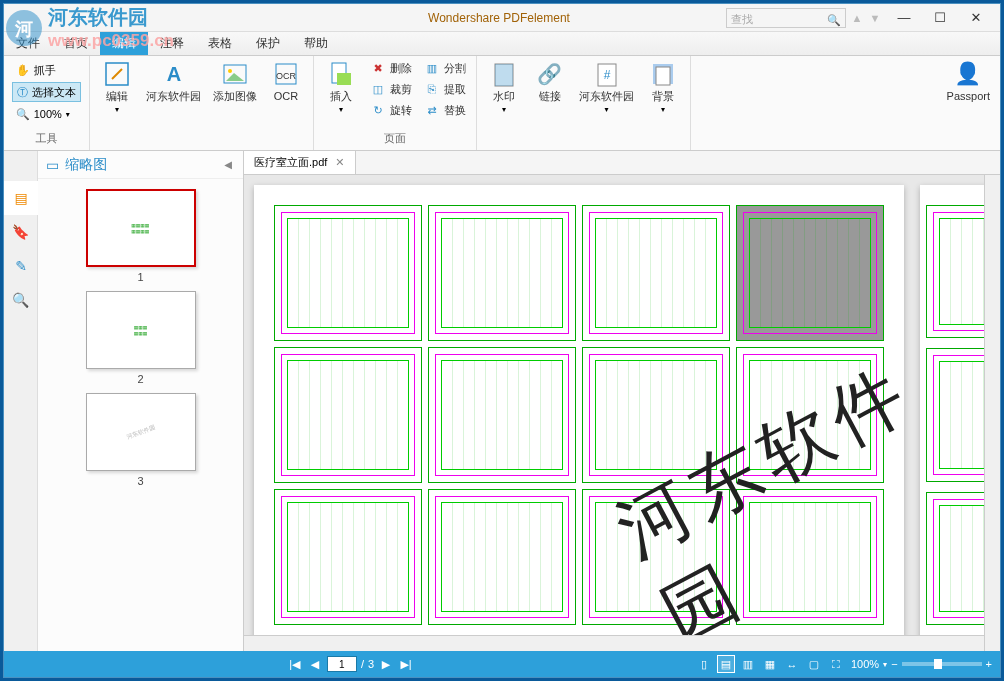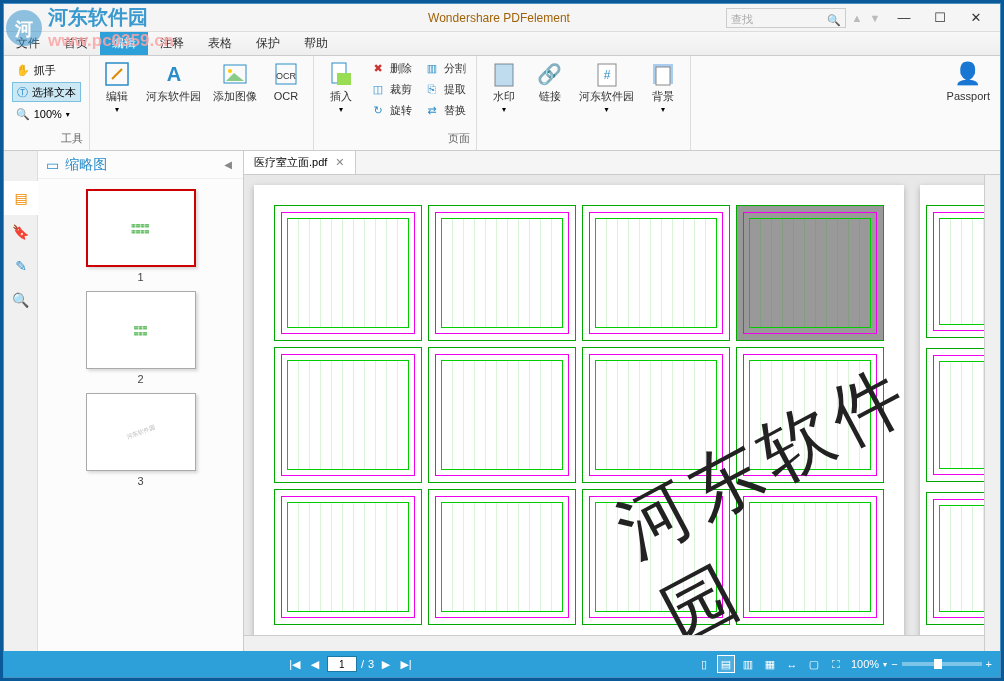--- a/index.html
+++ b/index.html
@@ -12,21 +12,21 @@
 .search-box { width: 120px; height: 20px; border: 1px solid #ccc; font-size: 11px; padding: 0 4px; color: #999; display: flex; align-items: flex-end; }
 .nav-arrow { width: 14px; height: 14px; color: #bbb; font-size: 11px; display: flex; align-items: center; justify-content: center; }
 .win-btns { display: flex; }
 .win-btn { width: 36px; height: 22px; display: flex; align-items: center; justify-content: center; color: #333; font-size: 13px; }
 .menubar { height: 24px; background: linear-gradient(#f8f8f8,#eee); display: flex; align-items: stretch; border-bottom: 1px solid #ccc; font-size: 12px; }
 .menu-item { padding: 0 12px; display: flex; align-items: center; color: #333; }
 .menu-item.active { background: #2da0da; color: #fff; }
 .ribbon { height: 95px; background: #fafafa; border-bottom: 1px solid #ccc; display: flex; }
 .ribbon-group { display: flex; flex-direction: column; border-right: 1px solid #ddd; padding: 2px 6px; }
 .ribbon-group-items { flex: 1; display: flex; align-items: flex-start; gap: 4px; }
-.ribbon-group-label { font-size: 11px; color: #666; text-align: right; padding-bottom: 2px; }
+.ribbon-group-label { font-size: 11px; color: #666; text-align: center; padding-bottom: 2px; }
 .rb-btn { display: flex; flex-direction: column; align-items: center; justify-content: flex-start; padding: 2px 4px; min-width: 42px; gap: 2px; }
 .rb-btn-lg { height: 72px; }
 .rb-icon { width: 28px; height: 28px; display: flex; align-items: center; justify-content: center; }
 .rb-label { font-size: 11px; color: #333; text-align: center; line-height: 1.2; }
 .rb-small-col { display: flex; flex-direction: column; gap: 1px; }
 .rb-small { display: flex; align-items: center; gap: 4px; padding: 1px 4px; font-size: 11px; color: #333; height: 20px; }
 .rb-small .mini-icon { width: 16px; height: 16px; display: flex; align-items: center; justify-content: center; }
 .tools-col { display: flex; flex-direction: column; gap: 2px; padding: 2px; }
 .tool-item { display: flex; align-items: center; gap: 4px; font-size: 11px; padding: 1px 4px; height: 20px; }
 .tool-item.active { background: #cce8f5; border: 1px solid #7ac0e0; }

